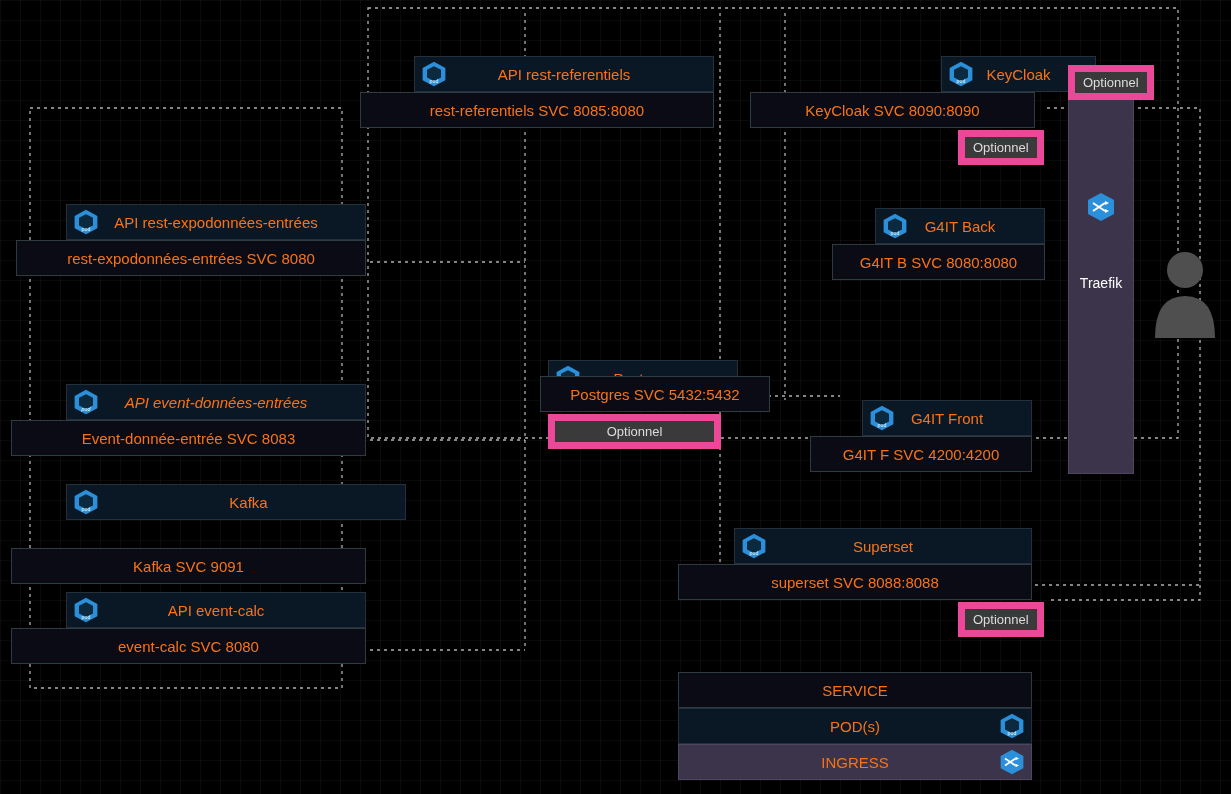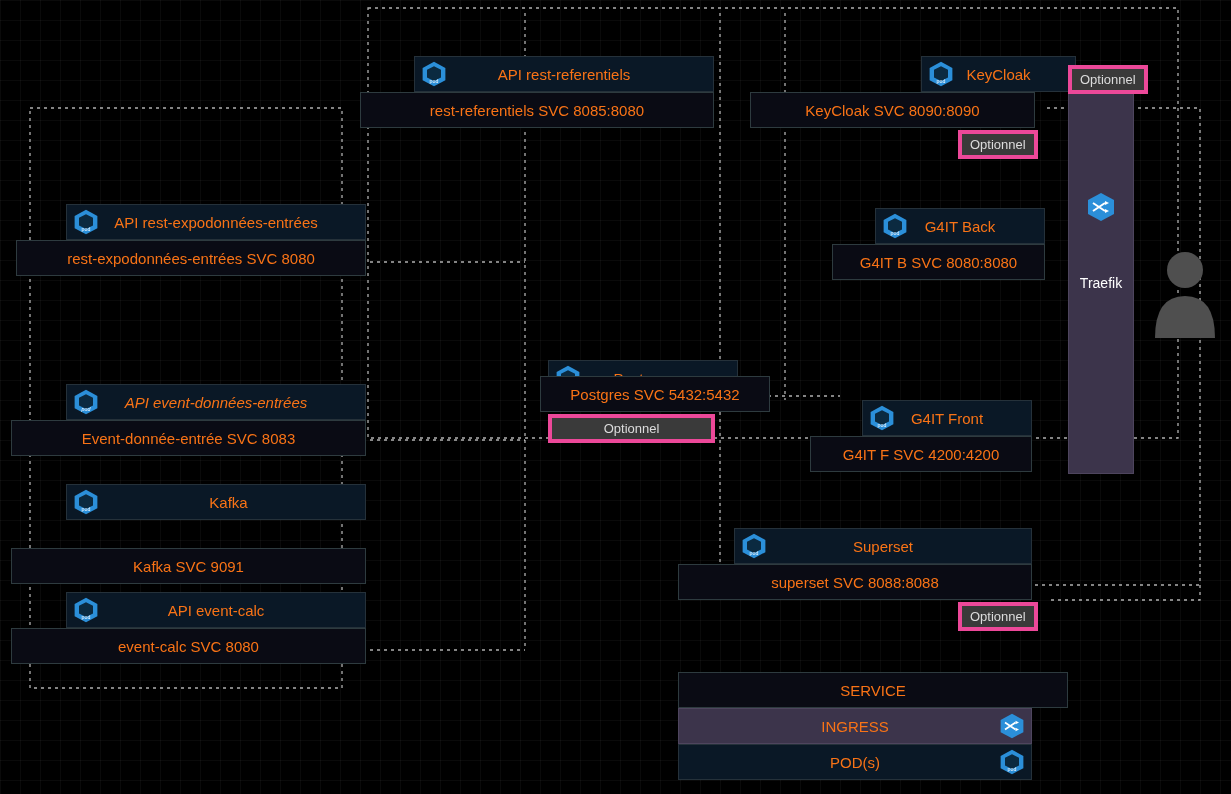--- a/index.html
+++ b/index.html
@@ -61,21 +61,21 @@
     background: #3c344b;
     border-color: #4e455e;
   }
 
   .tag {
     position: absolute;
     background: #3a3a3a;
     color: #dcdcdc;
     font-size: 13px;
     padding: 3px 8px;
-    border: 4px solid #ec4899;
+    border: 7px solid #ec4899;
     z-index: 4;
     white-space: nowrap;
   }
 
   .icon-holder {
     position: absolute;
     left: 4px;
     top: 50%;
     transform: translateY(-50%);
     width: 30px;
@@ -179,21 +179,21 @@
     </span>
     <span>API rest-referentiels</span>
   </div>
 </div>
 <div class="node" style="top:92px; left:360px;">
   <div class="cell" style="width:354px; height:36px;">
     <span>rest-referentiels SVC 8085:8080</span>
   </div>
 </div>
 
-<div class="node" style="top:56px; left:880px;padding-left:41px;">
+<div class="node" style="top:56px; left:900px;padding-left:41px;">
   <div class="cell pod" style="width:155px; height:36px;">
     <span class="icon-holder">
       <span class="pod-icon">
         <svg viewBox="0 0 32 32">
             <polygon points="16,2 29,9 29,23 16,30 3,23 3,9" fill="#2b8fd9"></polygon>
             <polygon points="16,7 24,11 24,20 16,24 8,20 8,11" fill="#0b2a40"></polygon>
             <text x="16" y="26" font-size="6" fill="#fff" text-anchor="middle">pod</text>
           </svg>
       </span>
     </span>
@@ -302,21 +302,21 @@
     <span>G4IT Front</span>
   </div>
 </div>
 <div class="node" style="top:436px; left:810px;">
   <div class="cell" style="width:222px; height:36px;">
     <span>G4IT F SVC 4200:4200</span>
   </div>
 </div>
 
 <div class="node" style="top:484px; left:66px;">
-  <div class="cell pod" style="width:300px; height:36px;padding-left:31px;">
+  <div class="cell pod" style="width:340px; height:36px;padding-left:31px;">
     <span class="icon-holder">
       <span class="pod-icon">
         <svg viewBox="0 0 32 32">
             <polygon points="16,2 29,9 29,23 16,30 3,23 3,9" fill="#2b8fd9"></polygon>
             <polygon points="16,7 24,11 24,20 16,24 8,20 8,11" fill="#0b2a40"></polygon>
             <text x="16" y="26" font-size="6" fill="#fff" text-anchor="middle">pod</text>
           </svg>
       </span>
     </span>
     <span>Kafka</span>
@@ -387,43 +387,43 @@
 </div>
 
 <div class="user-icon" style="top:248px; left:1150px;">
   <svg viewBox="0 0 70 90">
     <circle cx="35" cy="22" r="18" fill="#4f4f4f"></circle>
     <path d="M5 90 Q5 48 35 48 Q65 48 65 90 Z" fill="#4f4f4f"></path>
   </svg>
 </div>
 
 <div class="node legend" style="top:672px; left:678px;">
-  <div class="cell" style="width:390px; height:36px;">
+  <div class="cell" style="width:354px; height:36px;">
     <span>SERVICE</span>
+  </div>
+  <div class="cell pod" style="width:354px; height:36px;">
+    <span>POD(s)</span>
+    <span class="icon-holder right">
+      <span class="pod-icon">
+        <svg viewBox="0 0 32 32">
+            <polygon points="16,2 29,9 29,23 16,30 3,23 3,9" fill="#2b8fd9"></polygon>
+            <polygon points="16,7 24,11 24,20 16,24 8,20 8,11" fill="#0b2a40"></polygon>
+            <text x="16" y="26" font-size="6" fill="#fff" text-anchor="middle">pod</text>
+          </svg>
+      </span>
+    </span>
   </div>
   <div class="cell ingress" style="width:354px; height:36px;">
     <span>INGRESS</span>
     <span class="icon-holder right">
       <span class="ingress-icon">
         <svg viewBox="0 0 32 32">
             <polygon points="16,2 29,9 29,23 16,30 3,23 3,9" fill="#2b8fd9"></polygon>
             <g stroke="#fff" stroke-width="2" fill="none">
               <path d="M8 12 L20 20 M8 20 L20 12"></path>
               <polygon points="20,10 24,12 20,14" fill="#fff" stroke="none"></polygon>
               <polygon points="20,18 24,20 20,22" fill="#fff" stroke="none"></polygon>
             </g>
           </svg>
       </span>
     </span>
   </div>
-  <div class="cell pod" style="width:354px; height:36px;">
-    <span>POD(s)</span>
-    <span class="icon-holder right">
-      <span class="pod-icon">
-        <svg viewBox="0 0 32 32">
-            <polygon points="16,2 29,9 29,23 16,30 3,23 3,9" fill="#2b8fd9"></polygon>
-            <polygon points="16,7 24,11 24,20 16,24 8,20 8,11" fill="#0b2a40"></polygon>
-            <text x="16" y="26" font-size="6" fill="#fff" text-anchor="middle">pod</text>
-          </svg>
-      </span>
-    </span>
-  </div>
 </div>
 
 </body></html>

